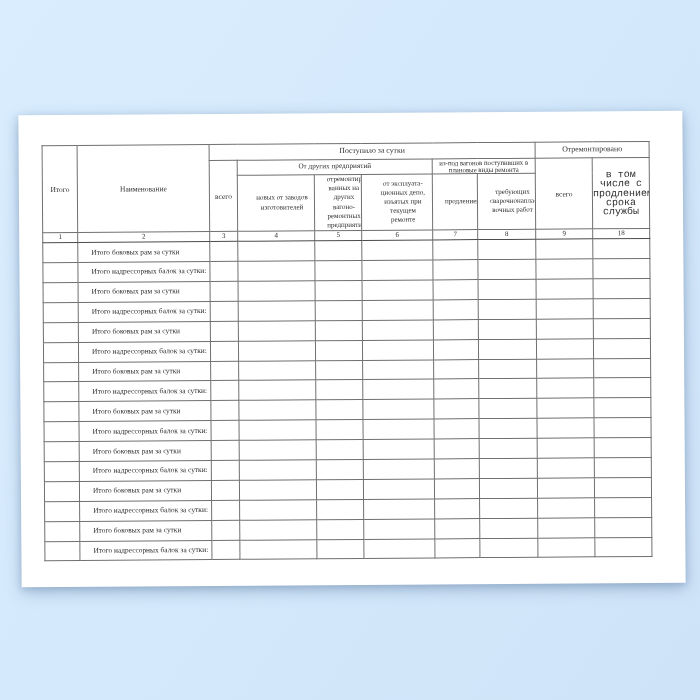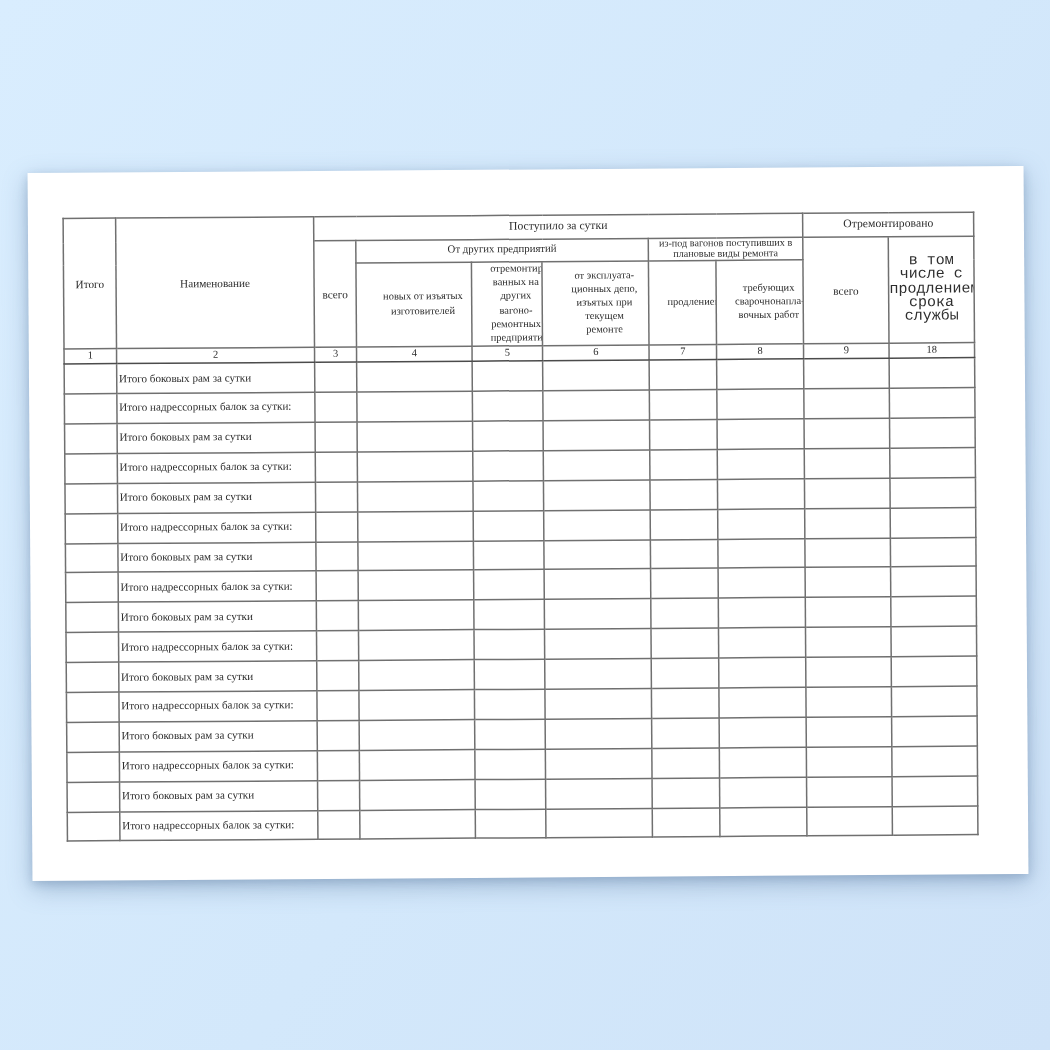--- a/index.html
+++ b/index.html
@@ -87,21 +87,21 @@
     border-top: 1.5px solid #4b4b4b;
     border-bottom: 1.5px solid #4b4b4b;
   }
   tbody tr.body-row td {
     height: 18.9px;
     font-size: 7.4px;
     line-height: 1.1;
   }
   tbody td.name-cell {
     text-align: left;
-    padding-left: 1px;
+    padding-left: 13px;
   }
 </style>
 </head>
 <body>
 
 <div class="scene">
   <div class="page">
     <table class="journal">
       <colgroup>
         <col style="width:35px">
@@ -126,21 +126,21 @@
           <th rowspan="2" class="v">всего</th>
           <th colspan="3" class="grp">От других предприятий</th>
           <th colspan="2" class="grp wagons pre">из-под вагонов поступивших в
 плановые виды ремонта</th>
           <th rowspan="2" class="v">всего</th>
           <th rowspan="2" class="small-pre pre">в том числе с
 продлением
 срока службы</th>
         </tr>
         <tr class="sub-row">
-          <th class="sub pre">новых от изъятых
+          <th class="sub pre">новых от заводов
 изготовителей</th>
           <th class="sub pre">отремонтиро-
 ванных на
 других вагоно-
 ремонтных
 предприятиях</th>
           <th class="sub pre">от эксплуата-
 ционных депо,
 изъятых при
 текущем

